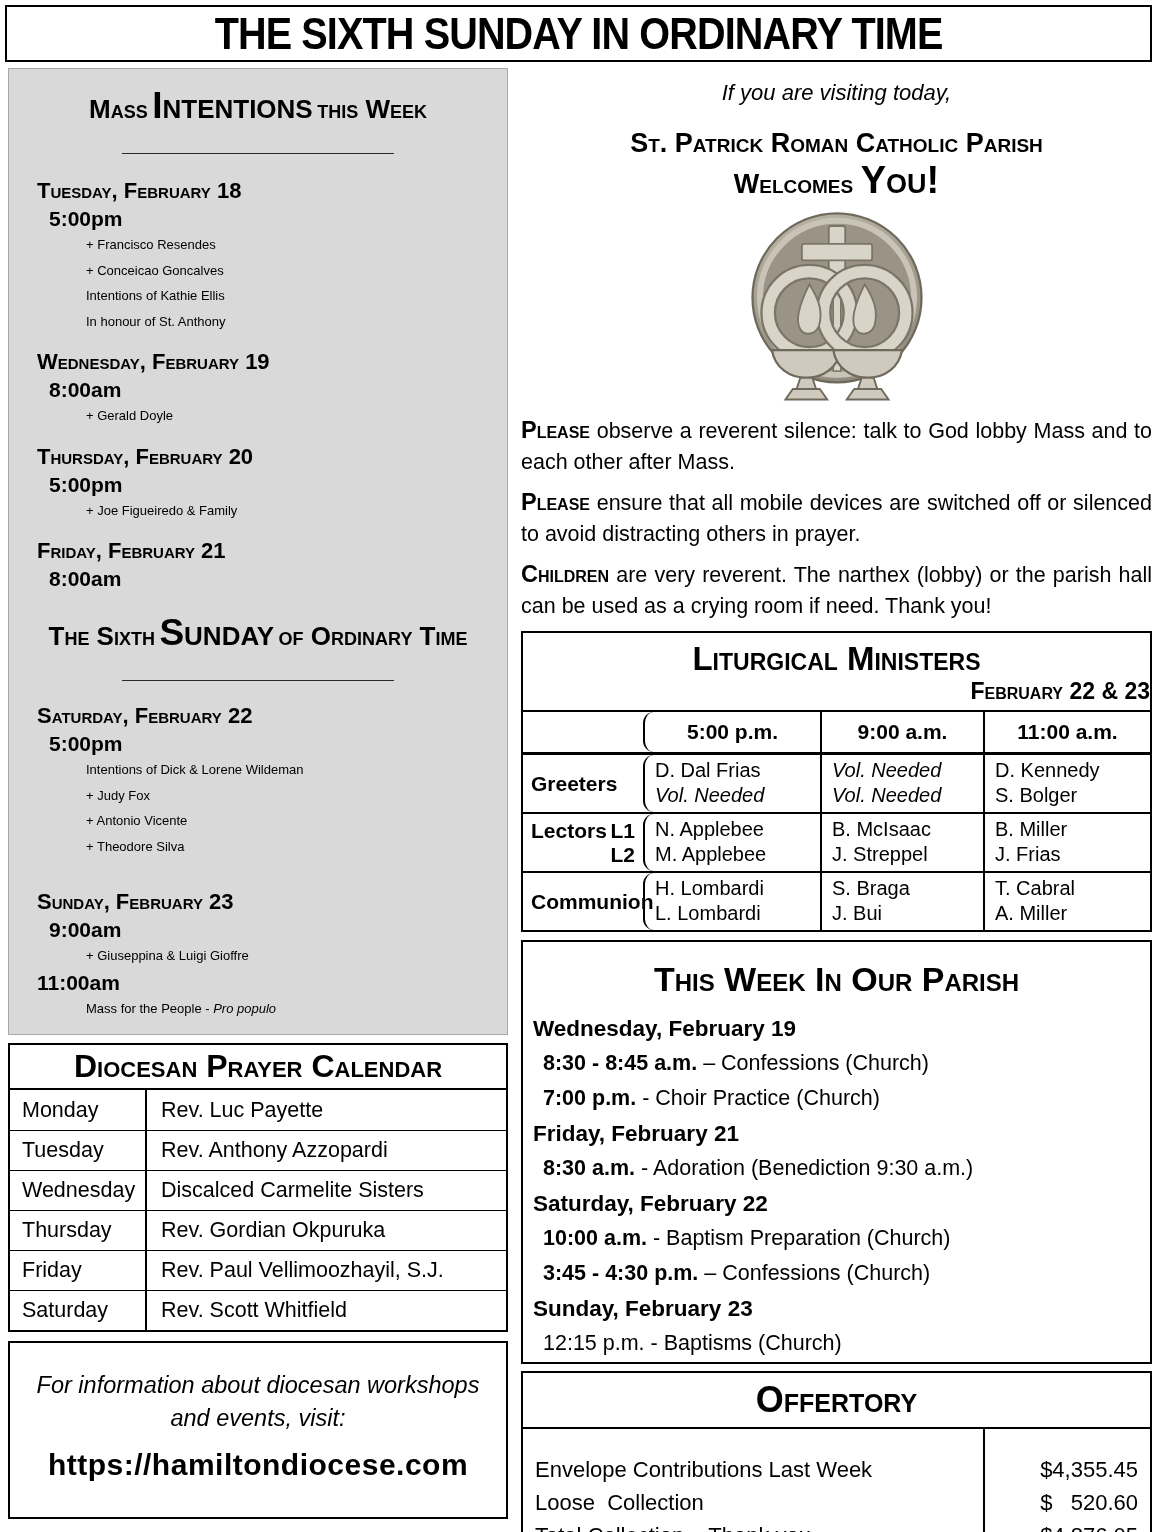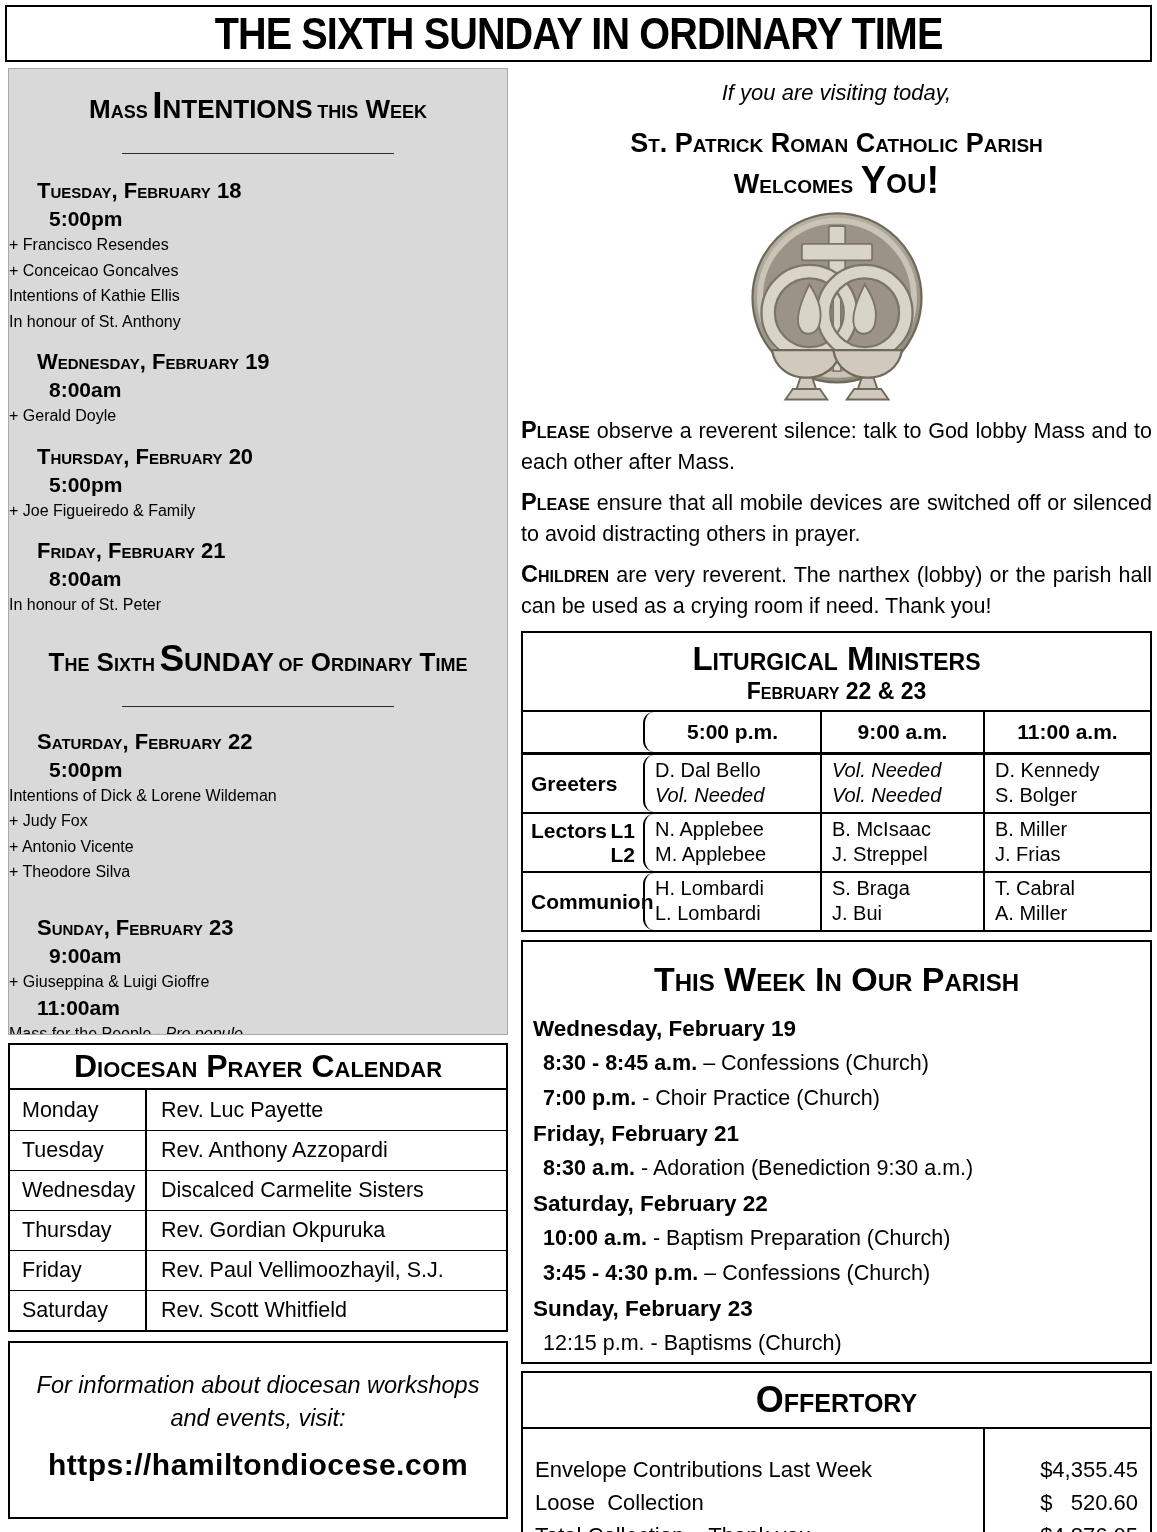--- a/index.html
+++ b/index.html
@@ -28,21 +28,21 @@
   .gray-box { height:967px; background:#d9d9d9; border:1px solid #a8a8a8; overflow:hidden; }
   .mi-heading { text-align:center; margin-top:16px; line-height:42px; font-weight:bold; }
   .h-sm { font-variant:small-caps; font-size:26px; }
   .h-lg { font-variant:small-caps; font-size:37px; }
   .mi-rule { width:272px; margin:19px auto 0 auto; border-top:1.5px solid #2a2a2a; }
   .mi-block { margin-top:13px; }
   .mi-block.first { margin-top:22px; }
   .mi-day  { font-variant:small-caps; font-weight:bold; font-size:22px; line-height:29px; padding-left:28px; }
   .mi-time { font-weight:bold; font-size:21px; line-height:27px; padding-left:40px; }
   .mi-time.low-indent { padding-left:28px; }
-  .mi-item { font-size:16px; line-height:25.5px; }
+  .mi-item { font-size:13px; line-height:25.5px; padding-left:77px; }
   .sixth-heading { margin-top:20px; }
   .sat-block { margin-top:20px; }
   .sun-block { margin-top:28px; }
   .it { font-style:italic; }
 
   
   .pc-box { margin-top:8px; border:2px solid #000; background:#fff; }
   .pc-title {
     height:45px; border-bottom:2px solid #000; display:flex; align-items:center; justify-content:center;
     font-variant:small-caps; font-weight:bold; font-size:32px;
@@ -66,21 +66,21 @@
 
   
   .notices { margin-top:10px; }
   .notice { text-align:justify; font-size:21.5px; line-height:31px; margin-top:9px; }
   .notice-lead { font-variant:small-caps; font-weight:bold; font-size:23.5px; }
 
   
   .lm-box { margin-top:9px; border:2px solid #000; background:#fff; }
   .lm-head { border-bottom:2px solid #000; text-align:center; padding:7px 0 5px 0; }
   .lm-title { font-variant:small-caps; font-weight:bold; font-size:33px; line-height:37px; }
-  .lm-sub   { font-variant:small-caps; font-weight:bold; font-size:23px; line-height:28px; }
+  .lm-sub   { font-variant:small-caps; font-weight:bold; font-size:23px; line-height:28px;text-align:right; }
   .lm-row { display:flex; align-items:stretch; }
   .lm-row + .lm-row { border-top:2px solid #000; }
   .lm-row.times { border-bottom:1px solid #000; }
   .lm-cell { min-height:100%; }
   .col-lbl { width:120px; }
   .col-1 { width:177px;border-radius:11px; }
   .col-2 { width:163px; }
   .col-3 { flex:1; }
   .lm-cell + .lm-cell { border-left:2px solid #000; }
   .time-h { height:40px; display:flex; align-items:center; justify-content:center; font-weight:bold; font-size:21px; }
@@ -142,21 +142,20 @@
 
     <div class="mi-block">
       <div class="mi-day">Thursday, February 20</div>
       <div class="mi-time">5:00pm</div>
       <div class="mi-item">+ Joe Figueiredo &amp; Family</div>
     </div>
 
     <div class="mi-block">
       <div class="mi-day">Friday, February 21</div>
       <div class="mi-time">8:00am</div>
-      <div class="mi-item">In honour of St. Peter</div>
     </div>
 
     <div class="mi-heading sixth-heading">
       <span class="h-sm">The Sixth</span>
       <span class="h-lg">Sunday</span>
       <span class="h-sm">of Ordinary Time</span>
     </div>
     <div class="mi-rule"></div>
 
     <div class="mi-block sat-block">
@@ -268,21 +267,21 @@
     </div>
     <div class="lm-row times">
       <div class="lm-cell col-lbl"></div>
       <div class="lm-cell col-1 time-h">5:00 p.m.</div>
       <div class="lm-cell col-2 time-h">9:00 a.m.</div>
       <div class="lm-cell col-3 time-h">11:00 a.m.</div>
     </div>
     <div class="lm-row">
       <div class="lm-cell col-lbl lm-lbl">Greeters</div>
       <div class="lm-cell col-1 lm-data">
-        <div>D. Dal Bello</div>
+        <div>D. Dal Frias</div>
         <div class="it">Vol. Needed</div>
       </div>
       <div class="lm-cell col-2 lm-data">
         <div class="it">Vol. Needed</div>
         <div class="it">Vol. Needed</div>
       </div>
       <div class="lm-cell col-3 lm-data">
         <div>D. Kennedy</div>
         <div>S. Bolger</div>
       </div>

